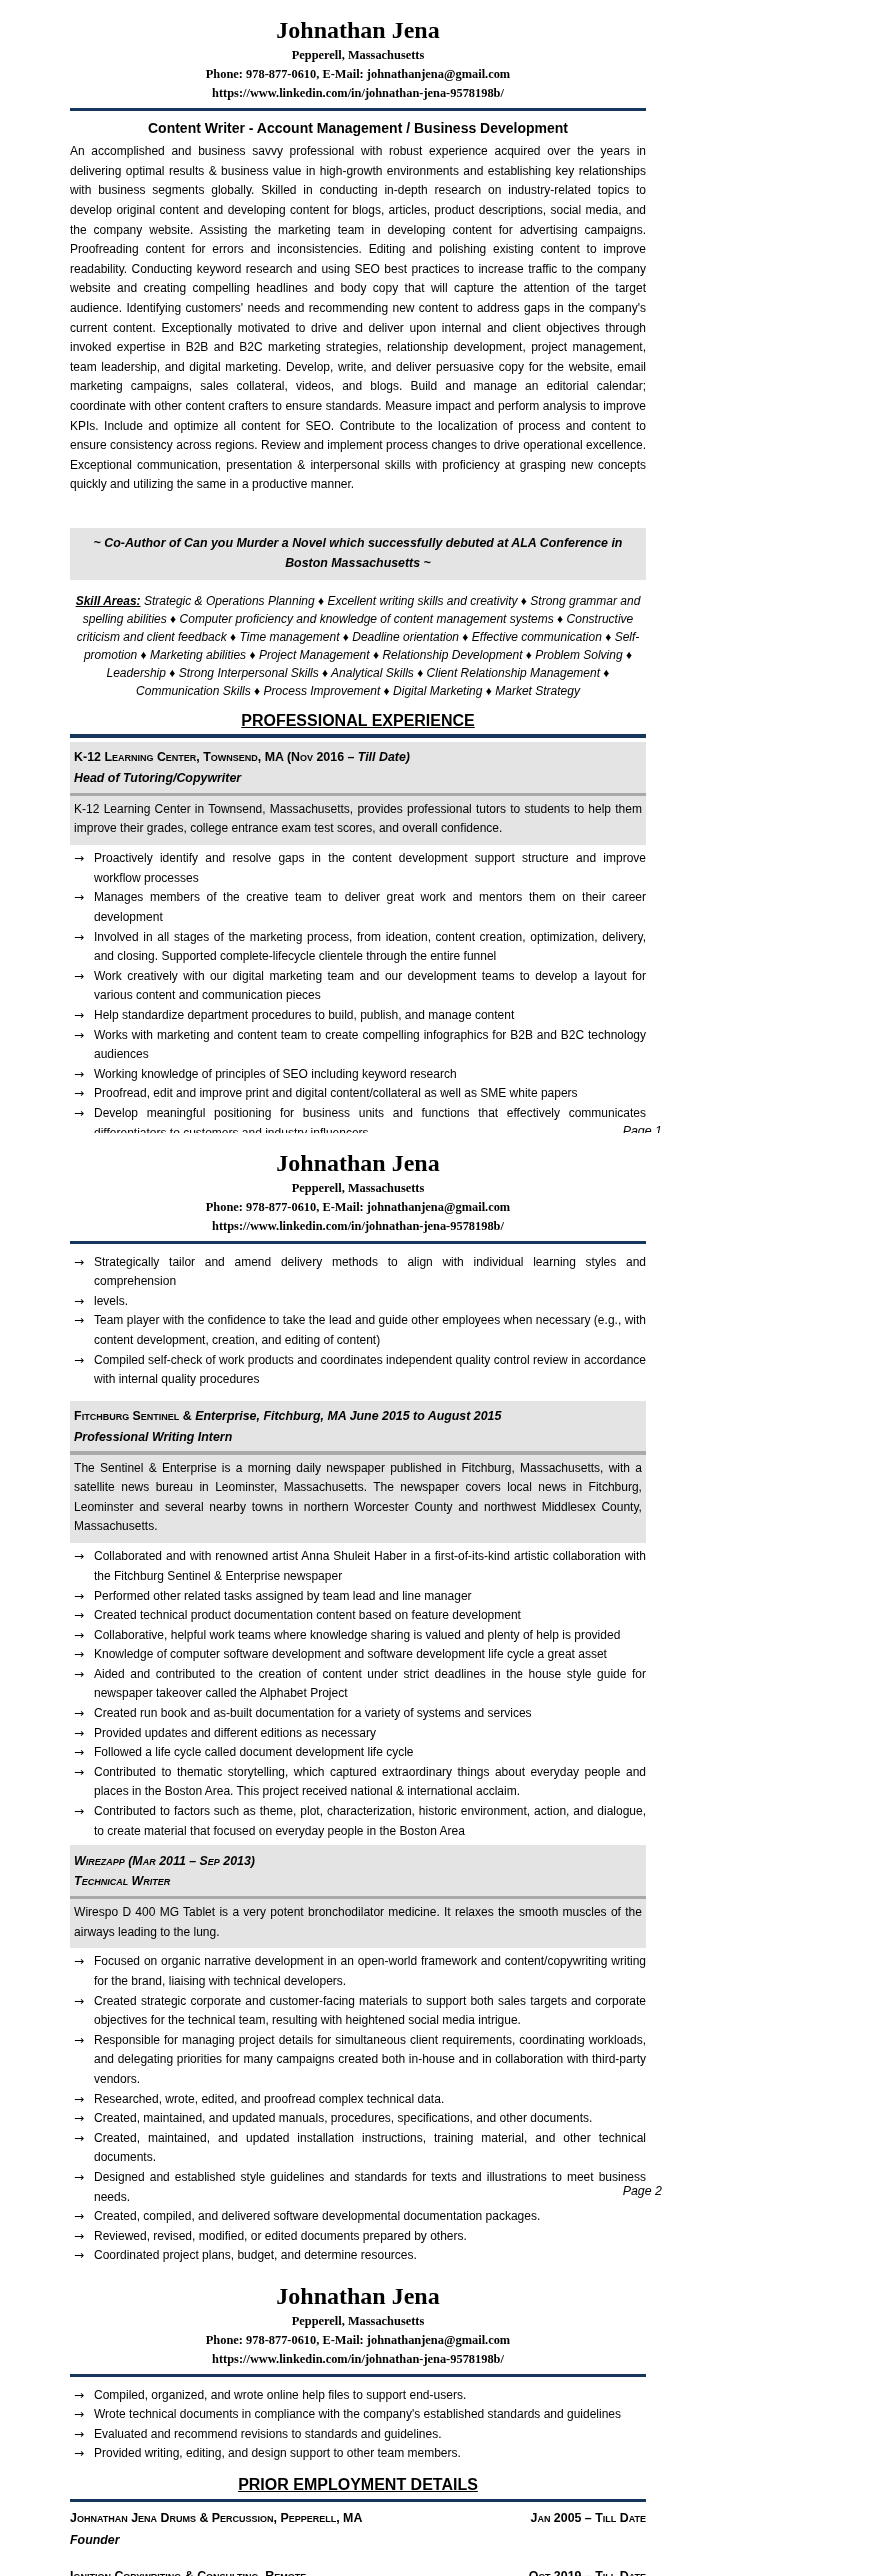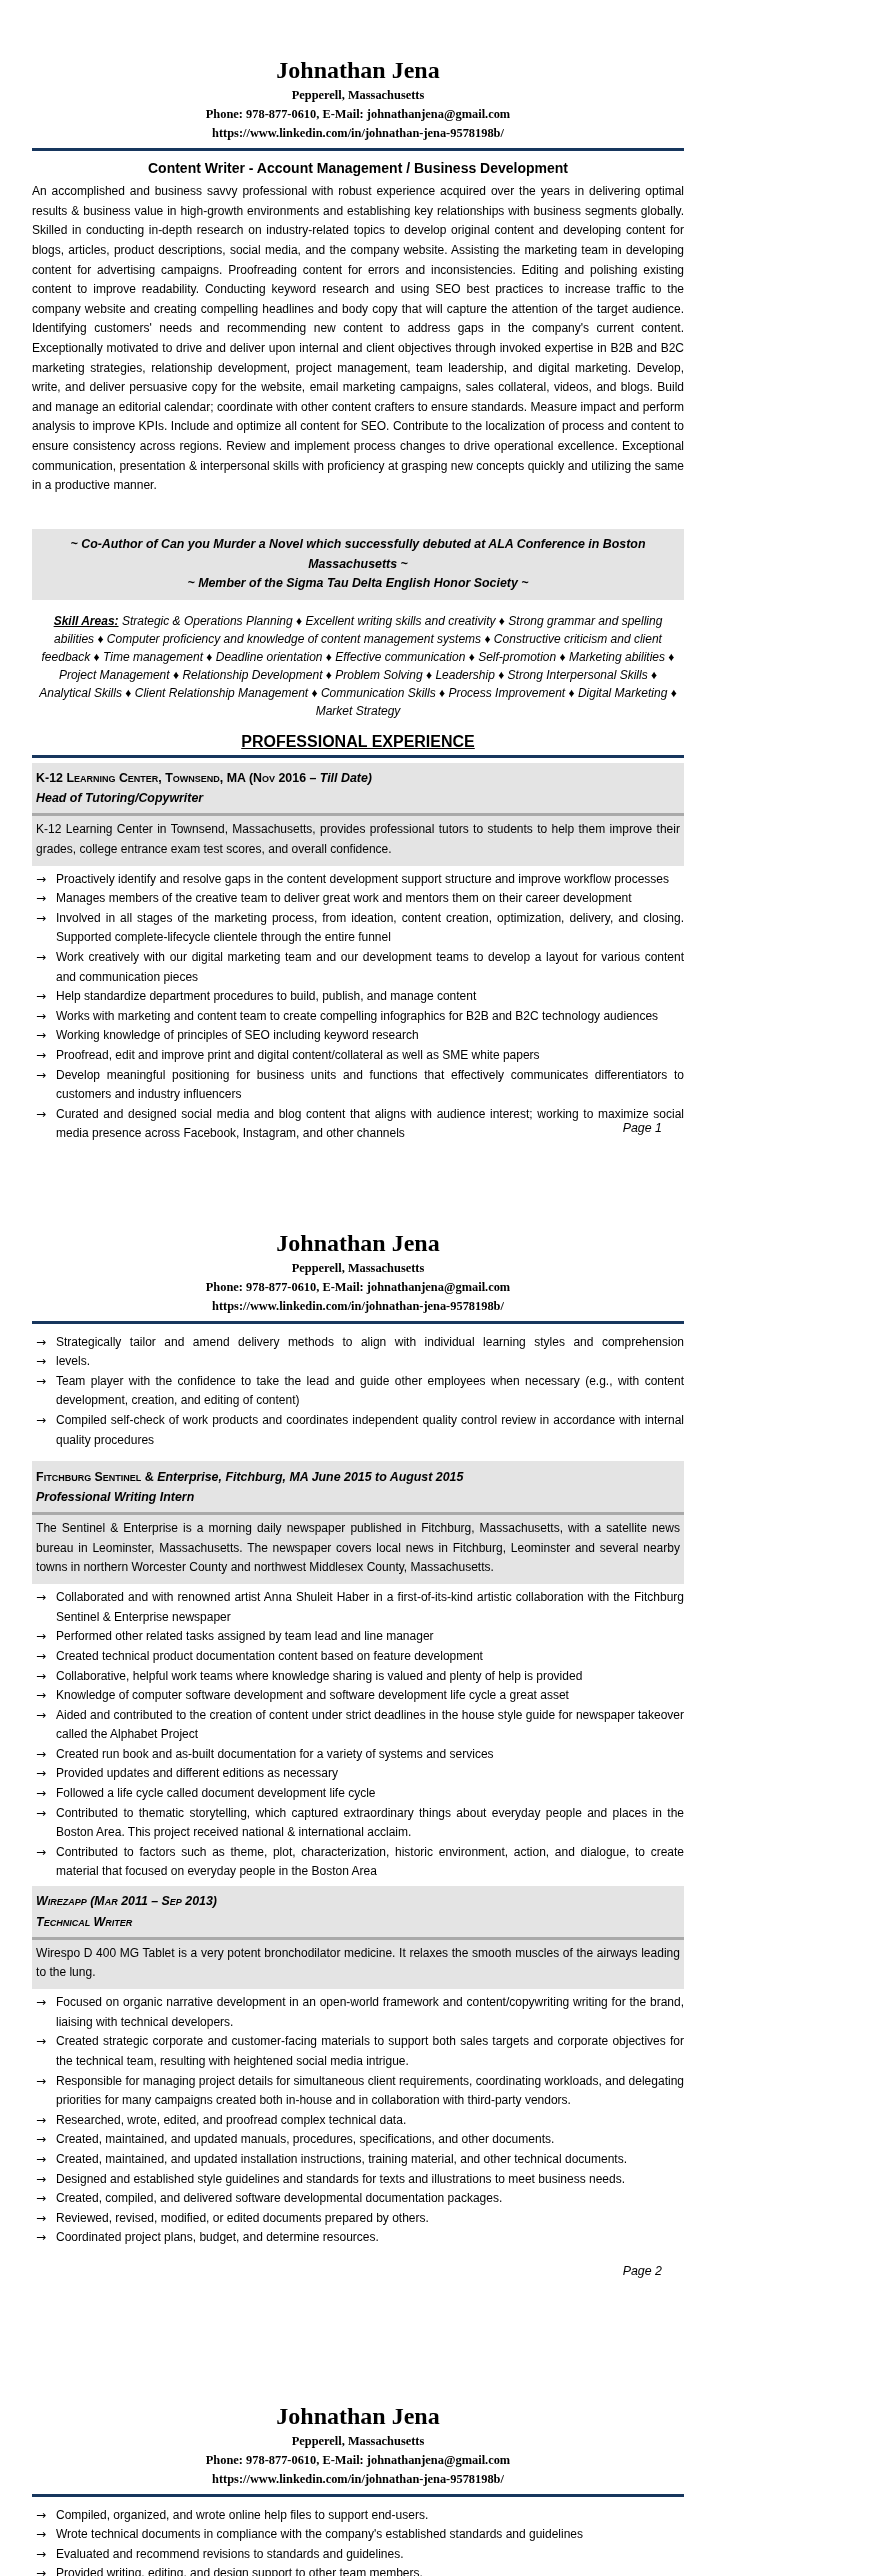--- a/index.html
+++ b/index.html
@@ -6,21 +6,21 @@
     --accent:#17365D;
     --blockbg:#E4E4E4;
     --sep:#A9A9A9;
   }
   html,body{margin:0;padding:0;background:#ffffff;}
   #doc{
     position:relative;width:876px;height:3400px;background:#fff;color:#000;
     font-family:"Liberation Sans","DejaVu Sans",sans-serif;
   }
   .page{width:716px;height:1133px;overflow:hidden;box-sizing:border-box;
-    padding:0 32px;position:relative;background:#fff;margin-top:40px;}
+    padding:0 70px;position:relative;background:#fff;}
   
   .hdr{text-align:center;padding-top:15.5px;}
   .hdr .name{font-family:"Liberation Serif","DejaVu Serif",serif;font-weight:bold;font-size:24px;line-height:28px;}
   .hdr .sub{font-family:"Liberation Serif","DejaVu Serif",serif;font-weight:bold;font-size:12.4px;line-height:19px;}
   .hdr .sub.loc{margin-top:2.1px;}
   .rule{height:3.6px;background:var(--accent);margin-top:5.2px;}
   .rule.sec{margin-top:5.2px;}
   
   .doc-title{text-align:center;font-weight:bold;font-size:14px;line-height:17.5px;margin-top:8.2px;}
   .para{font-size:12px;line-height:19.6px;text-align:justify;margin-top:5.2px;}
@@ -38,21 +38,21 @@
   .job-role{font-size:12.4px;font-weight:bold;font-style:italic;line-height:20.6px;}
   .job-sep{height:3.1px;background:var(--sep);margin:4.1px -4.1px;}
   .job-desc{font-size:12px;line-height:19.6px;text-align:justify;}
   
   .bullets{margin-top:4.1px;}
   .bullet{position:relative;padding-left:24px;font-size:12px;line-height:19.6px;text-align:justify;}
   .bullet .arrow{position:absolute;left:4.1px;top:0;font-family:"DejaVu Sans",sans-serif;}
   .bullets.cont-k12 div.bullet:first-of-type{text-align-last:justify;}
   
   .footer{position:absolute;right:54px;font-style:italic;font-size:12.4px;}
-  .f1{top:1081px;} .f2{top:1051px;}
+  .f1{top:1124px;} .f2{top:1051px;}
   
   .pg2-bullets{margin-top:8.2px;}
   .pg3-bullets{margin-top:8.2px;}
   .fit-block{margin-top:11.3px;}
   .prow{display:flex;justify-content:space-between;font-weight:bold;font-size:12.4px;line-height:19.6px;margin-top:7.2px;gap:36px;}
   .prow .cell{font-variant:small-caps;}
   .prole{font-weight:bold;font-style:italic;font-size:12.4px;line-height:19.6px;margin-top:2.1px;}
   .prow.second{margin-top:16.5px;}
 </style>
 </head>
@@ -71,21 +71,20 @@
 
     <div class="doc-title">Content Writer - Account Management / Business Development</div>
 
     <p class="para">An accomplished and business savvy professional with robust experience acquired over the years in delivering optimal results &amp; business value in high-growth environments and establishing key relationships with business segments globally. Skilled in conducting in-depth research on industry-related topics to develop original content and developing content for blogs, articles, product descriptions, social media, and the company website. Assisting the marketing team in developing content for advertising campaigns. Proofreading content for errors and inconsistencies. Editing and polishing existing content to improve readability. Conducting keyword research and using SEO best practices to increase traffic to the company website and creating compelling headlines and body copy that will capture the attention of the target audience. Identifying customers' needs and recommending new content to address gaps in the company's current content. Exceptionally motivated to drive and deliver upon internal and client objectives through invoked expertise in B2B and B2C marketing strategies, relationship development, project management, team leadership, and digital marketing. Develop, write, and deliver persuasive copy for the website, email marketing campaigns, sales collateral, videos, and blogs. Build and manage an editorial calendar; coordinate with other content crafters to ensure standards. Measure impact and perform analysis to improve KPIs. Include and optimize all content for SEO. Contribute to the localization of process and content to ensure consistency across regions. Review and implement process changes to drive operational excellence. Exceptional communication, presentation &amp; interpersonal skills with proficiency at grasping new concepts quickly and utilizing the same in a productive manner.</p>
 
     <div class="awards">
 
 
         <div>~ Co-Author of Can you Murder a Novel which successfully debuted at ALA Conference in Boston Massachusetts ~</div>
 
-        <div>~ Member of the Sigma Tau Delta English Honor Society ~</div>
       </div>
 
     <p class="skills"><span class="lbl">Skill Areas:</span><span> Strategic &amp; Operations Planning ♦ Excellent writing skills and creativity ♦ Strong grammar and spelling abilities ♦ Computer proficiency and knowledge of content management systems ♦ Constructive criticism and client feedback ♦ Time management ♦ Deadline orientation ♦ Effective communication ♦ Self-promotion ♦ Marketing abilities ♦ Project Management ♦ Relationship Development ♦ Problem Solving ♦ Leadership ♦ Strong Interpersonal Skills ♦ Analytical Skills ♦ Client Relationship Management ♦ Communication Skills ♦ Process Improvement ♦ Digital Marketing ♦ Market Strategy</span></p>
 
     <h2 class="sec-head">PROFESSIONAL EXPERIENCE</h2>
     <div class="rule sec"></div>
 
     <section class="job-block">
       <div class="job-name"><span class="sc">K-12 Learning Center, Townsend, MA (Nov 2016 – </span><span class="it">Till Date)</span></div>
       <div class="job-role">Head of Tutoring/Copywriter</div>

